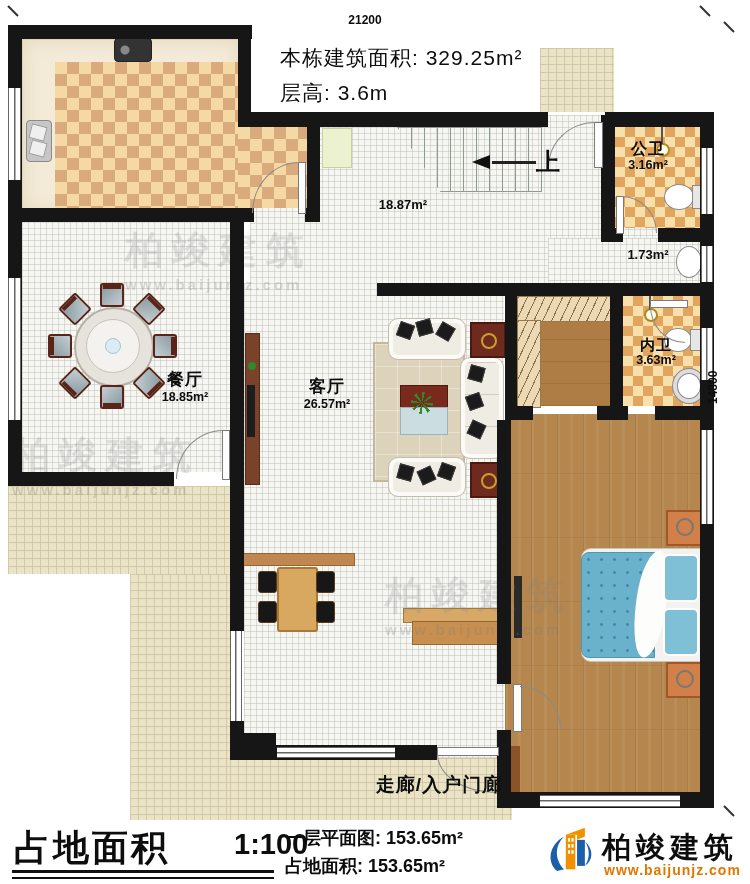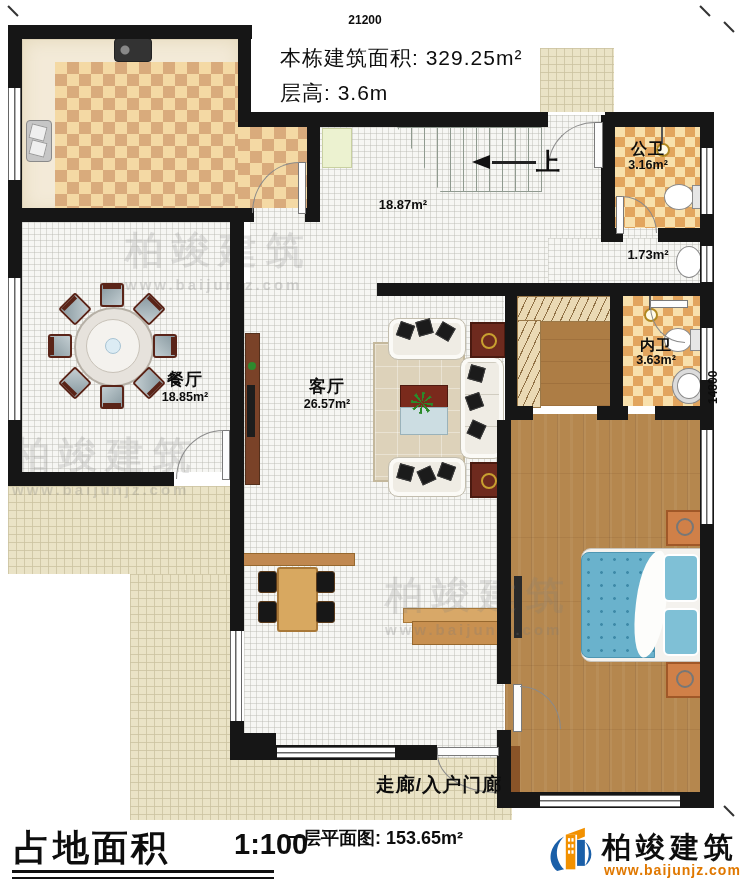--- a/index.html
+++ b/index.html
@@ -247,20 +247,21 @@
   <div class="wm" style="left:385px;top:570px;width:320px;">
     <div class="t">柏竣建筑</div>
     <div class="u">www.baijunjz.com</div>
   </div>
 
   <div class="titleblock">
     <span class="abs" style="left:14px;top:4px;font-size:36px;font-weight:700;letter-spacing:3px;">占地面积</span>
     <span class="abs" style="left:234px;top:8px;font-size:29px;font-weight:700;">1:100</span>
     <div class="abs" style="left:12px;top:50px;width:262px;height:4px;border-top:3px solid #111;border-bottom:2px solid #111;"></div>
     <span class="abs" style="left:285px;top:6px;font-size:18px;font-weight:700;">一层平面图: 153.65m²</span>
+    <span class="abs" style="left:285px;top:34px;font-size:18px;font-weight:700;">占地面积: 153.65m²</span>
     <svg class="abs" style="left:545px;top:6px;" width="52" height="52" viewBox="0 0 60 60">
       <path d="M14,52 C2,42 4,22 22,12 C10,24 12,40 22,50 Z" fill="#1a5fa8"></path>
       <rect x="24" y="10" width="11" height="40" fill="#f29100"></rect>
       <rect x="26.5" y="14" width="2.5" height="4" fill="#fff"></rect>
         <rect x="30.5" y="14" width="2.5" height="4" fill="#fff"></rect>
       <rect x="26.5" y="21" width="2.5" height="4" fill="#fff"></rect>
         <rect x="30.5" y="21" width="2.5" height="4" fill="#fff"></rect>
       <rect x="26.5" y="28" width="2.5" height="4" fill="#fff"></rect>
         <rect x="30.5" y="28" width="2.5" height="4" fill="#fff"></rect>
       <rect x="37" y="16" width="9" height="30" fill="#1a5fa8"></rect>

